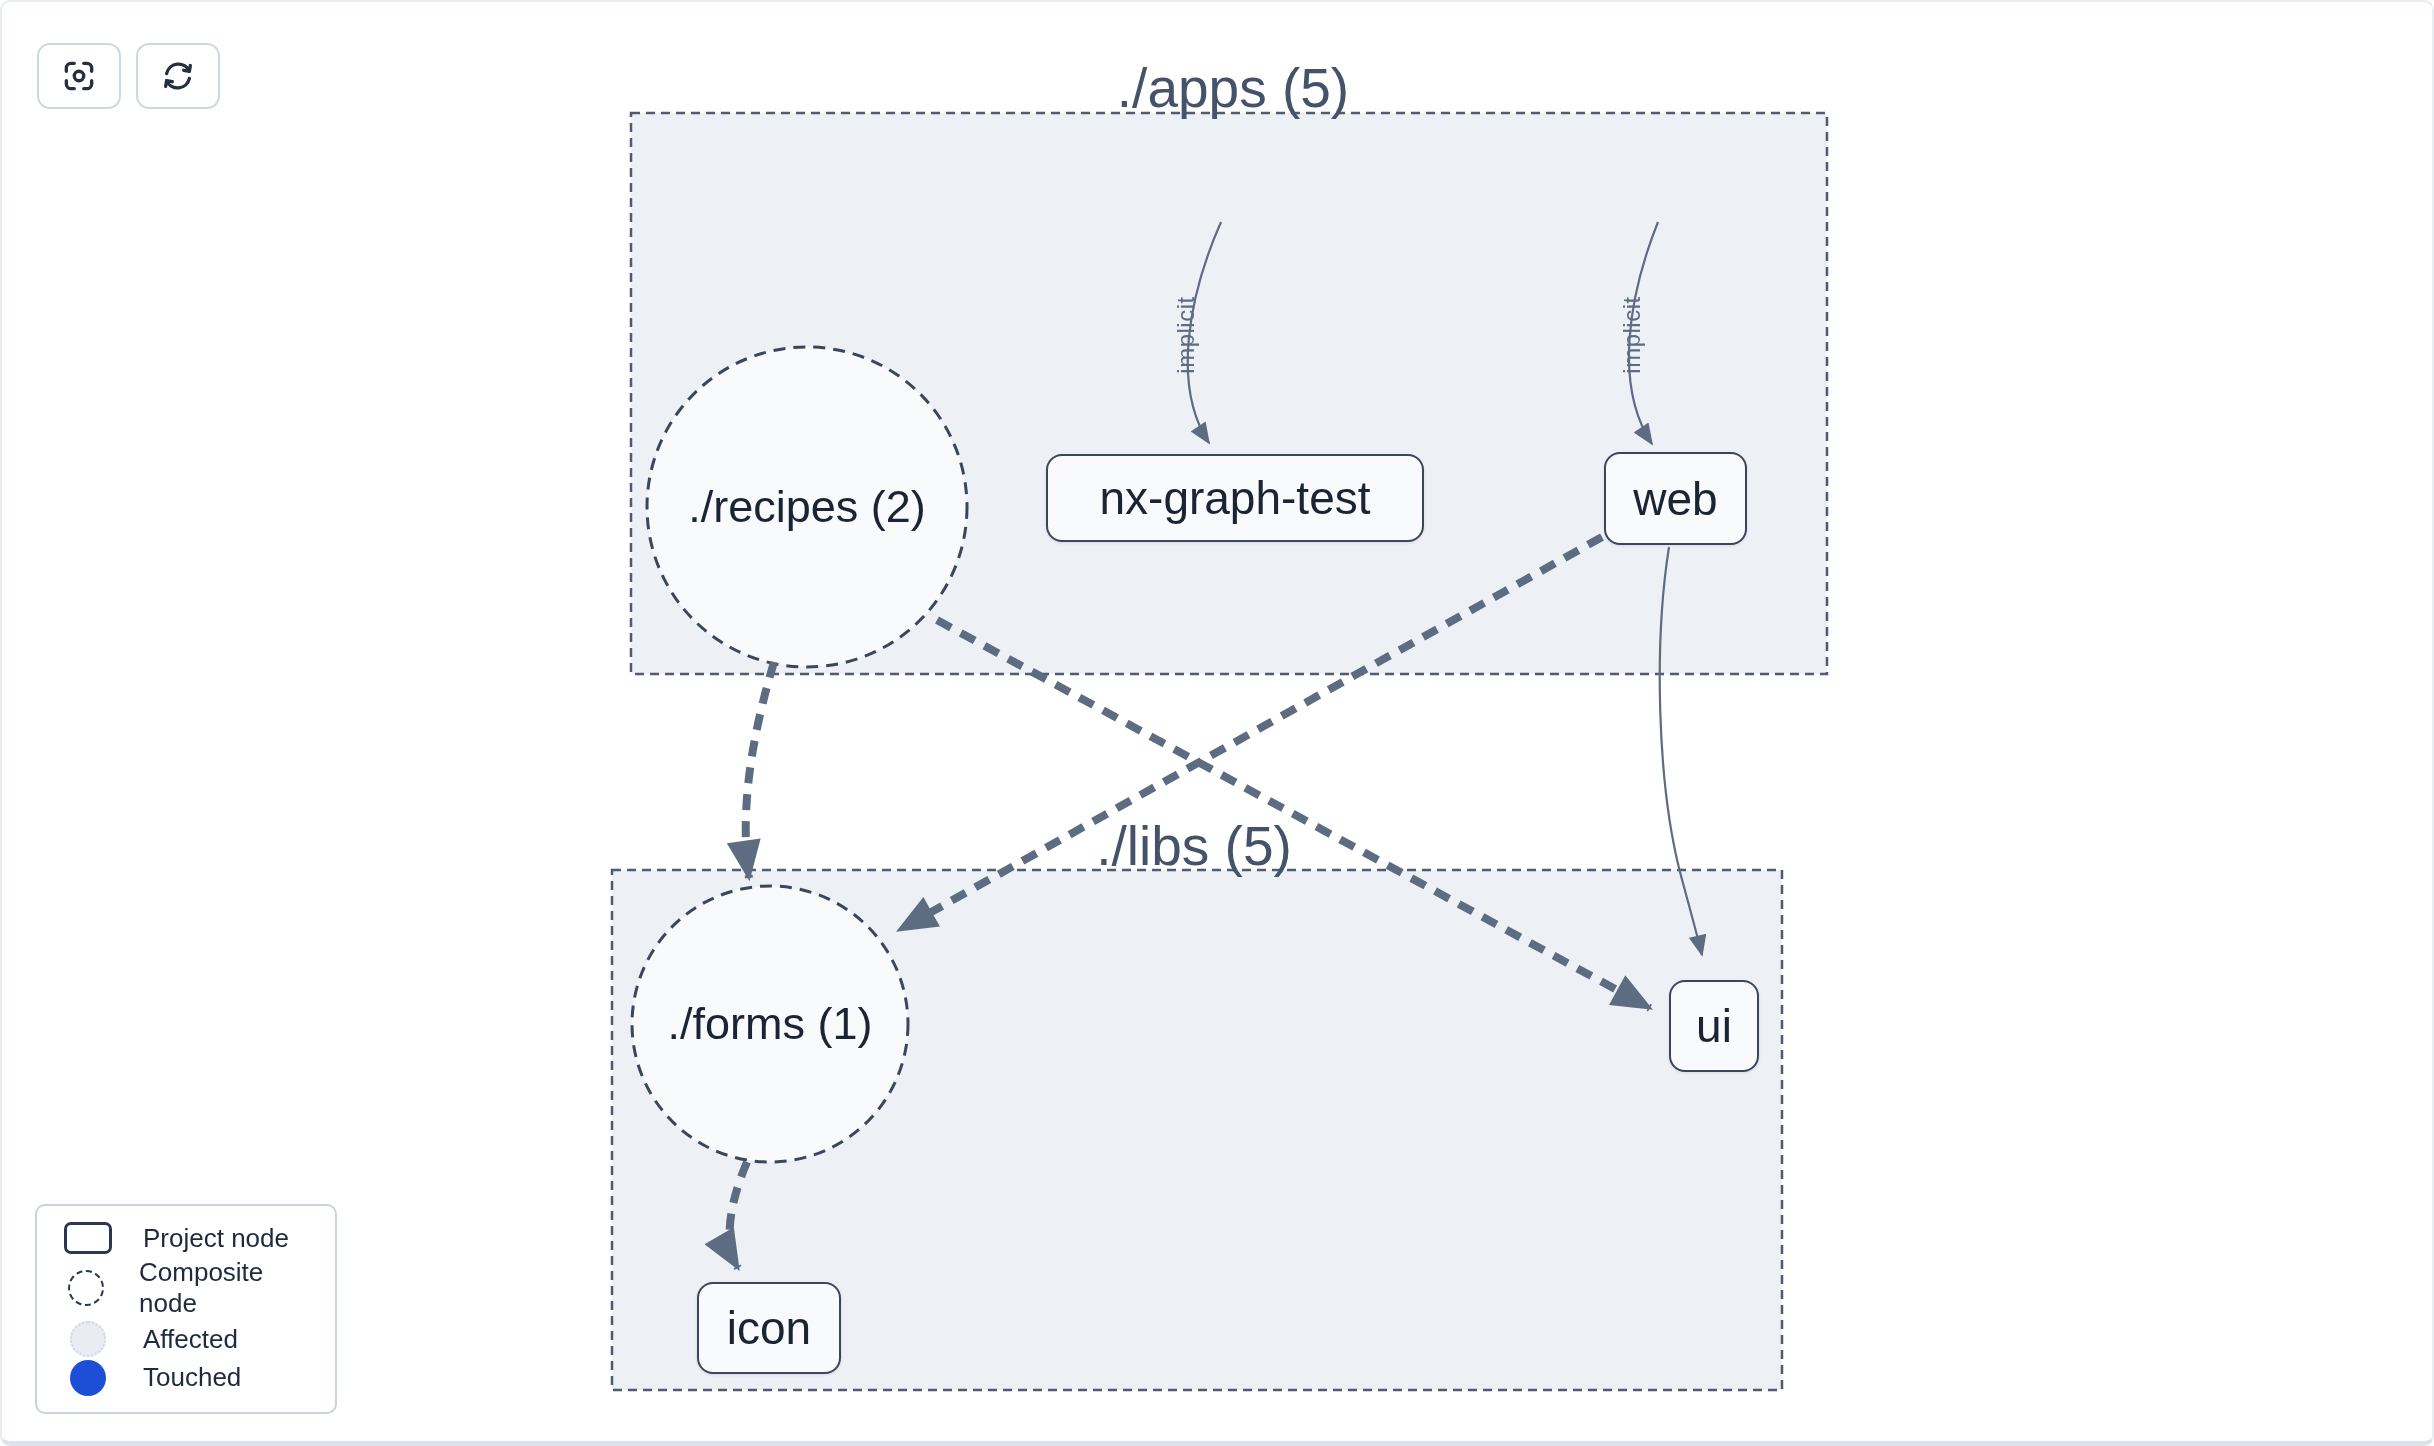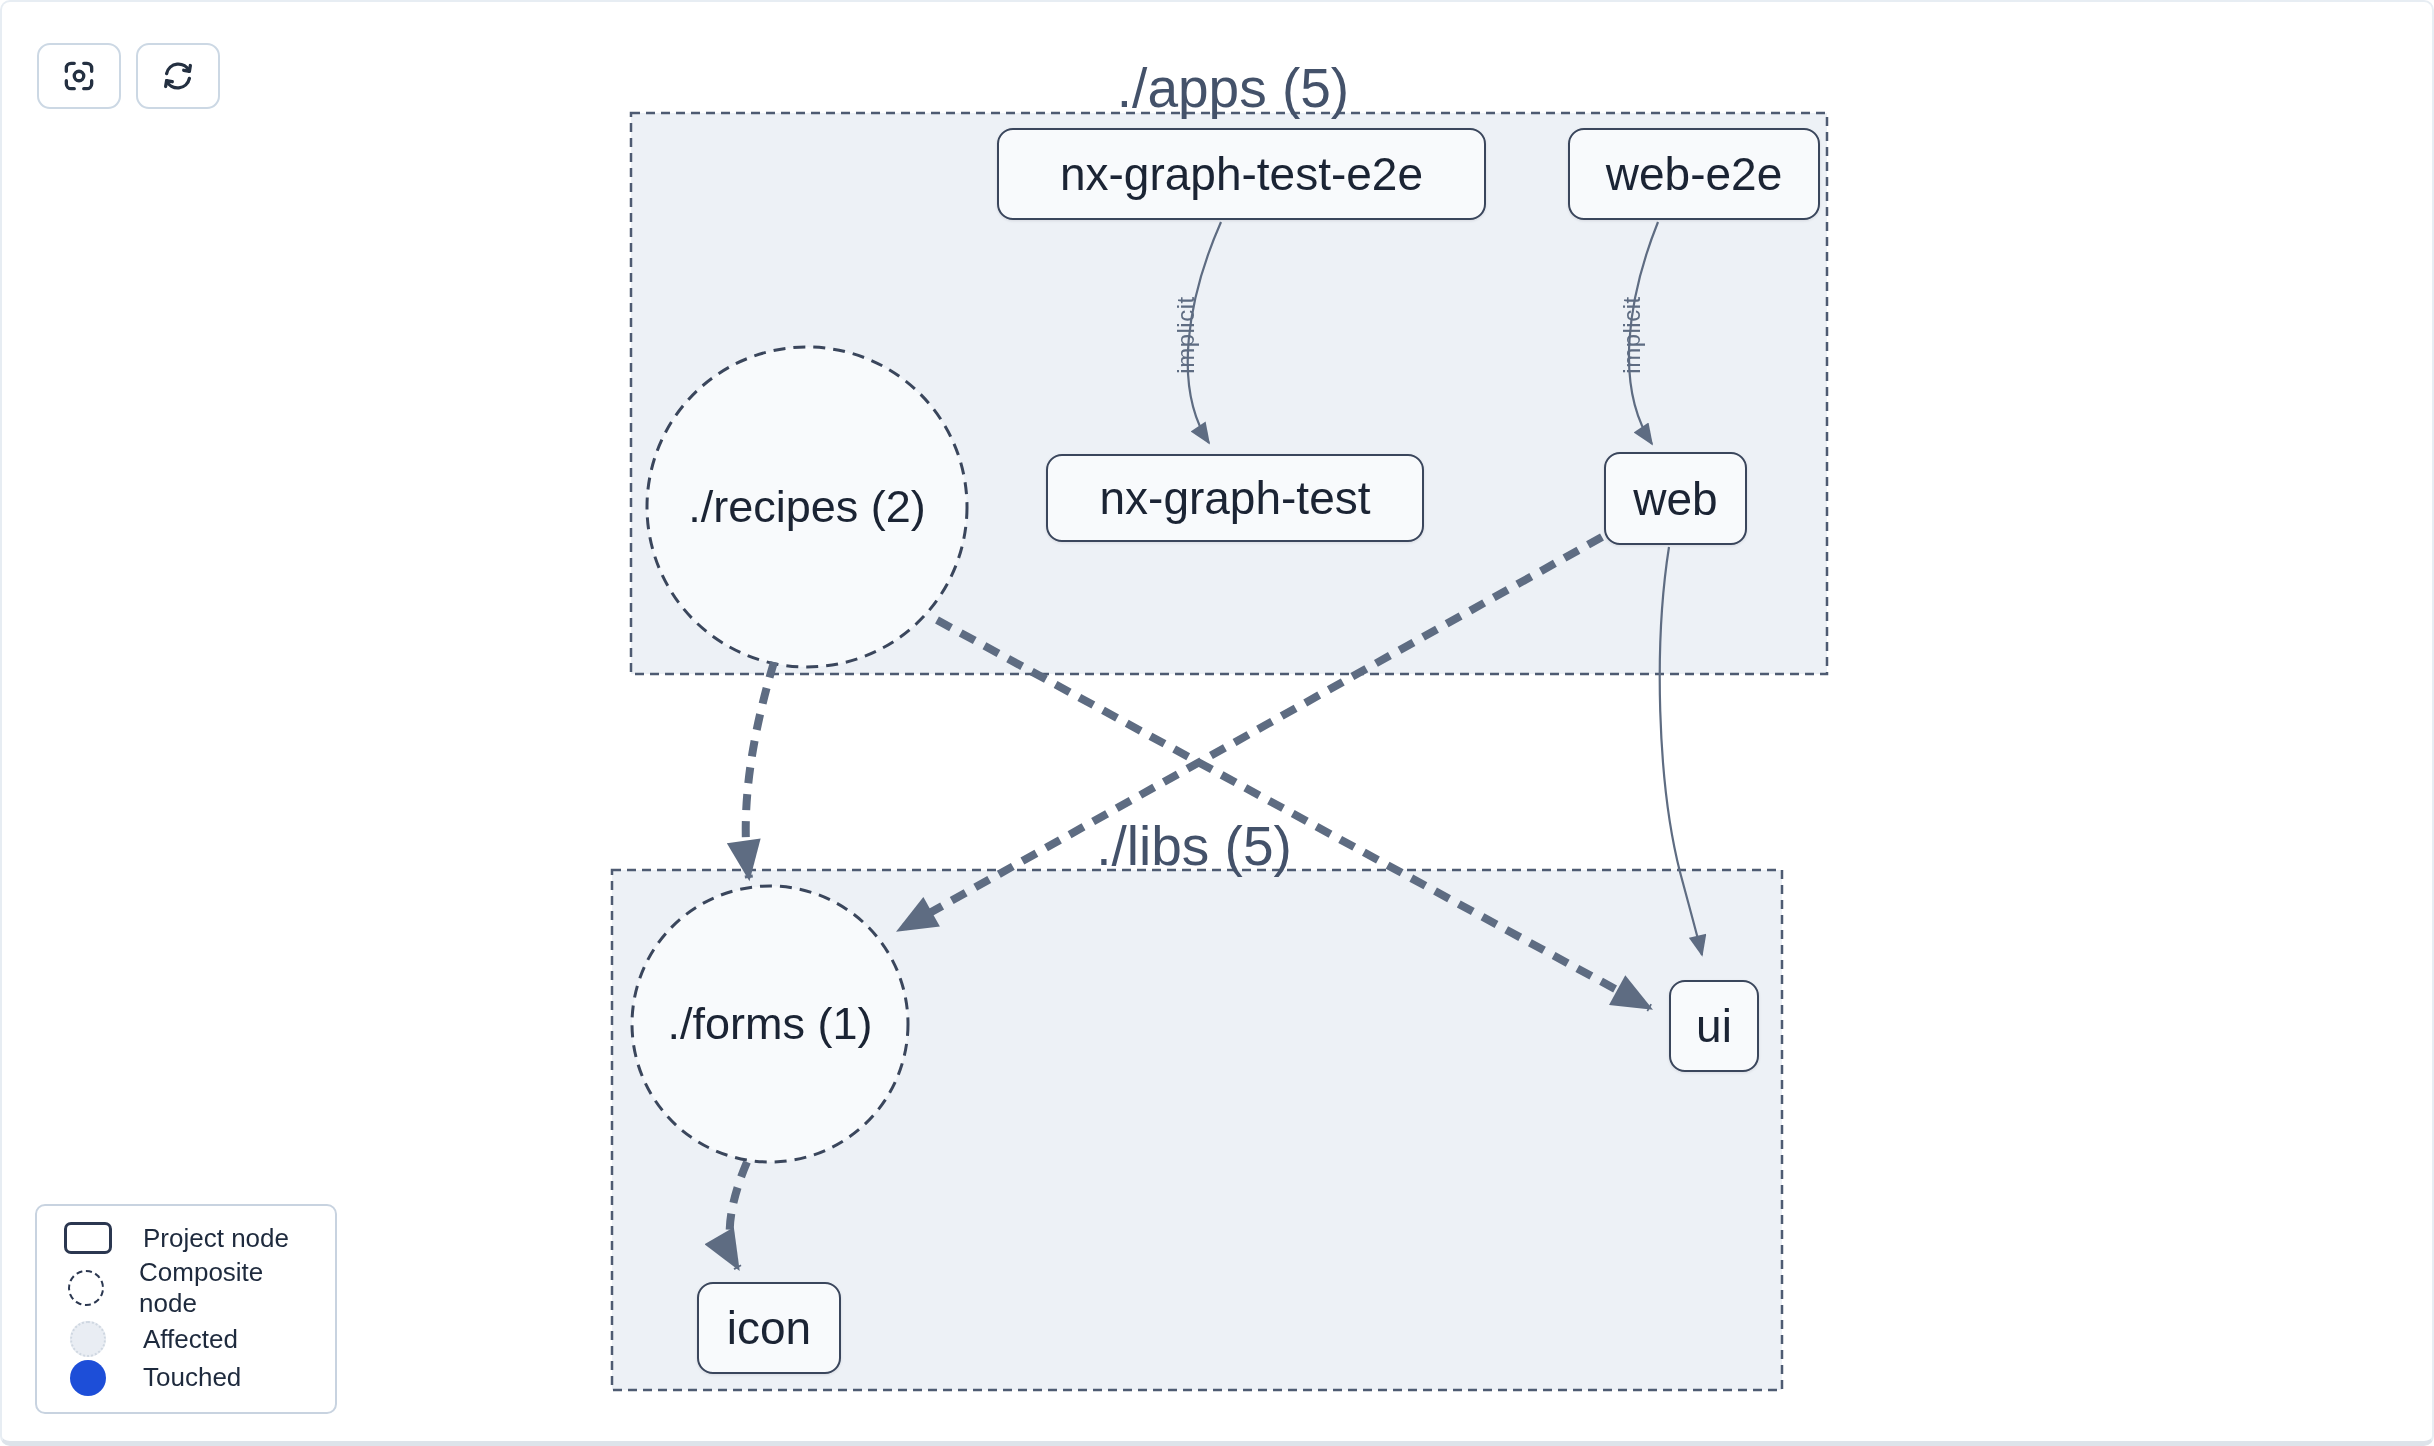--- a/index.html
+++ b/index.html
@@ -95,22 +95,20 @@
     <path class="edge-thin" d="M 1656 220 C 1626 295 1612 385 1650 442" marker-end="url(#ah-thin)"></path>
     <path class="edge-thin" d="M 1667 545 C 1652 640 1655 780 1678 870 C 1692 922 1697 940 1700 953" marker-end="url(#ah-thin)"></path>
   </svg>
 
   <div class="group-label" style="left:1231px;top:54px;">./apps (5)</div>
   <div class="group-label" style="left:1192px;top:812px;">./libs (5)</div>
 
   <div class="implicit" style="left:1184px;top:333px;">implicit</div>
   <div class="implicit" style="left:1630px;top:333px;">implicit</div>
 
-  <div class="node" style="left:995px;top:126px;width:489px;height:92px;">nx-graph-test-e2e</div>
-  <div class="node" style="left:1566px;top:126px;width:252px;height:92px;">web-e2e</div>
   <div class="node" style="left:1044px;top:452px;width:378px;height:88px;">nx-graph-test</div>
   <div class="node" style="left:1602px;top:450px;width:143px;height:93px;">web</div>
   <div class="node" style="left:1667px;top:978px;width:90px;height:92px;">ui</div>
   <div class="node" style="left:695px;top:1280px;width:144px;height:92px;">icon</div>
 
   <div class="composite-label" style="left:805px;top:505px;">./recipes (2)</div>
   <div class="composite-label" style="left:768px;top:1022px;">./forms (1)</div>
 
   <div class="toolbar">
     <button class="tool-btn">

